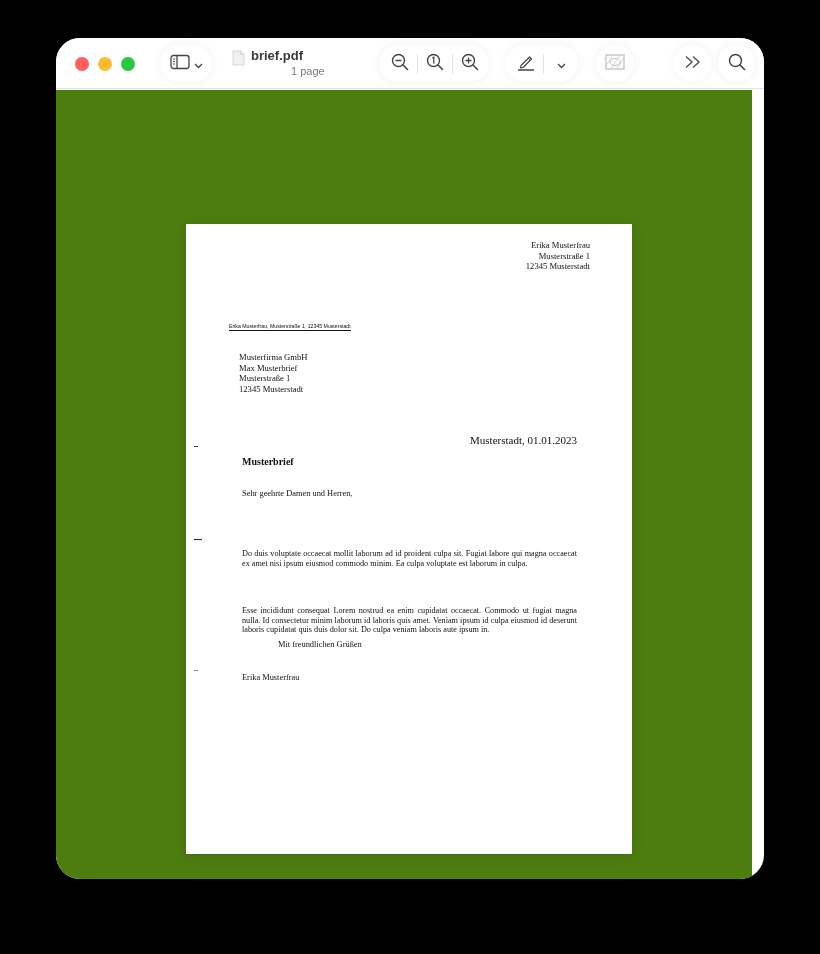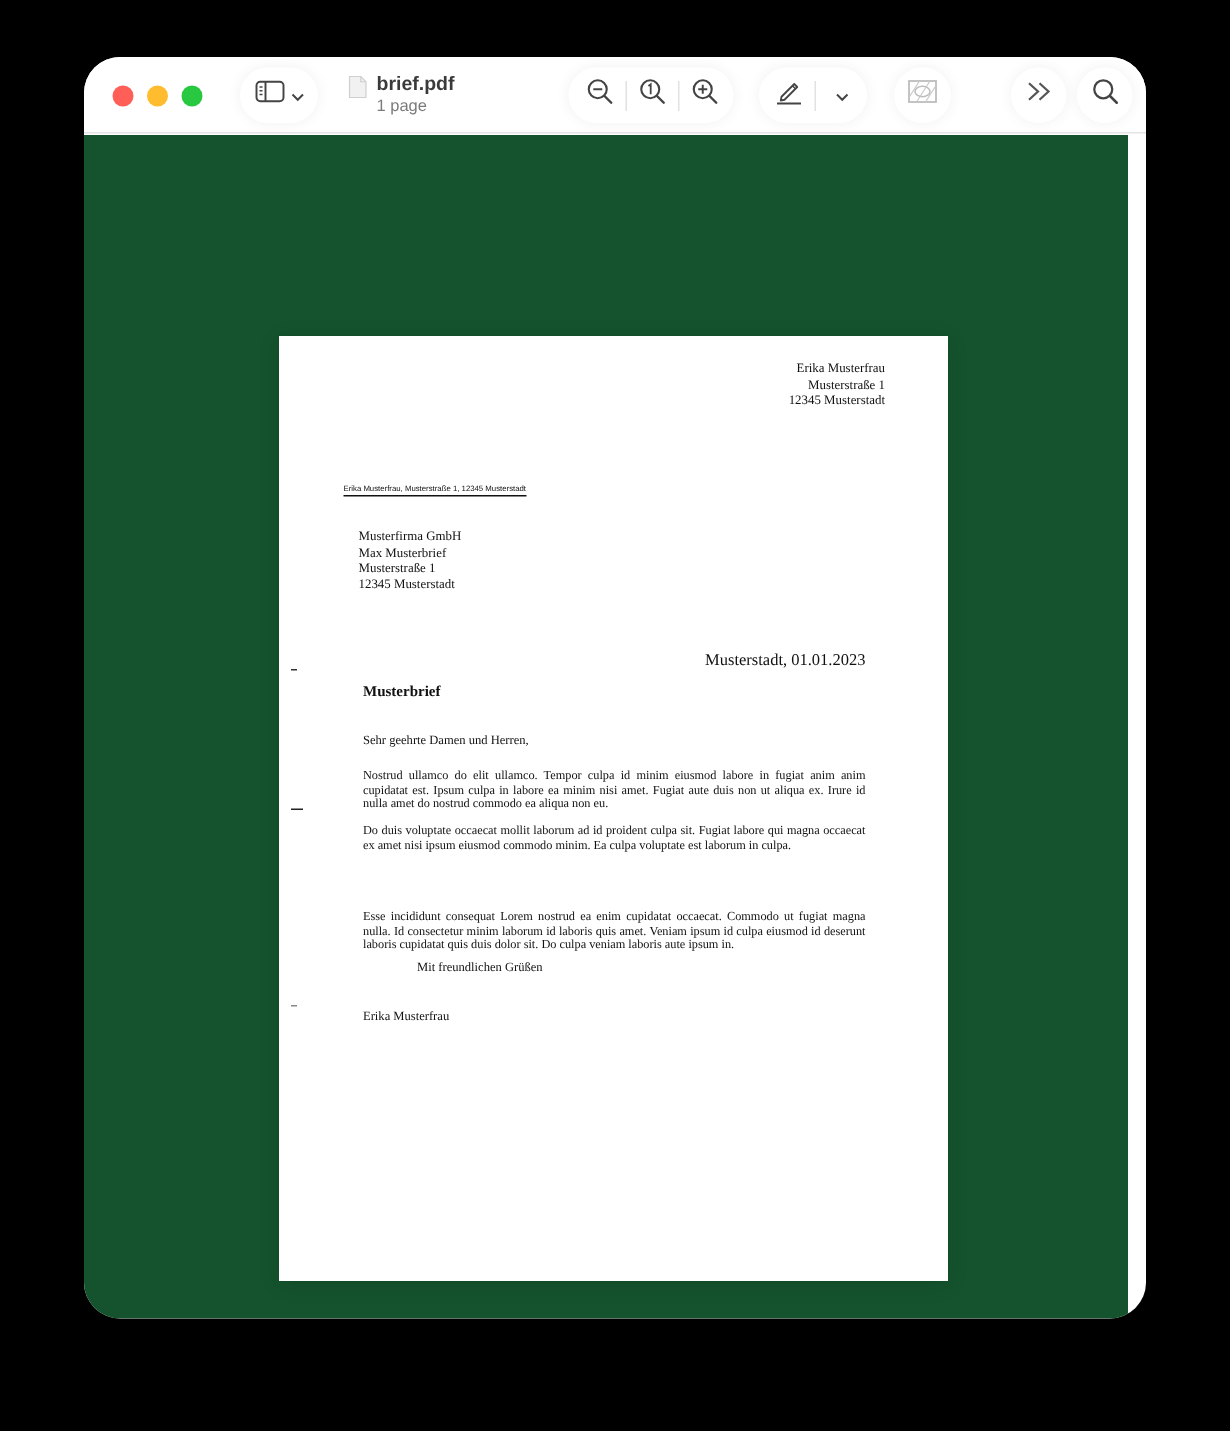--- a/index.html
+++ b/index.html
@@ -31,24 +31,24 @@
     .pill-redact { left: 540px; width: 38px; justify-content: center; }
     .pill-more { left: 618px; width: 37px; justify-content: center; }
     .pill-search { left: 662px; width: 37px; justify-content: center; }
 
     .icon-btn { display: flex; align-items: center; justify-content: center; width: 26px; height: 26px; cursor: default; }
     .sep { width: 1px; height: 20px; background: #e2e2e2; margin: 0 4px; }
 
     .doc-title-wrap { position: absolute; left: 176px; top: 11px; display: flex; align-items: flex-start; }
     .doc-file-icon { width: 13px; height: 16px; margin-right: 6px; margin-top: 1px; }
     .doc-title { font-size: 13px; font-weight: bold; color: #3a3a3a; line-height: 14px; }
-    .doc-sub { font-size: 11px; color: #7a7a7a; line-height: 14px; margin-top: 1px; }
+    .doc-sub { font-size: 11px; color: #7a7a7a; line-height: 14px; margin-top: 1px; margin-left: 40px; }
 
     .content {
-      position: absolute; left: 0; top: 52px; width: 696px; height: 789px; background: #14532d;
+      position: absolute; left: 0; top: 52px; width: 696px; height: 789px; background: #4d7c0f;
     }
     .page {
       position: absolute; left: 130px; top: 134px; width: 446px; height: 630px;
       background: #ffffff;
       box-shadow: 0 2px 14px rgba(0,0,0,0.10), 0 0 2px rgba(0,0,0,0.05);
       font-family: "DejaVu Serif", "Liberation Serif", serif;
       color: #111;
     }
     .serif { font-family: "Liberation Serif", "DejaVu Serif", serif; }
 
@@ -231,21 +231,20 @@
       <div class="fold fold-1"></div>
       <div class="fold fold-2"></div>
       <div class="fold fold-3"></div>
 
       <div class="date-line serif">Musterstadt, 01.01.2023</div>
 
       <div class="subject serif">Musterbrief</div>
 
       <div class="salutation serif">Sehr geehrte Damen und Herren,</div>
 
-      <div class="body-text serif para-1">Nostrud ullamco do elit ullamco. Tempor culpa id minim eiusmod labore in fugiat anim anim cupidatat est. Ipsum culpa in labore ea minim nisi amet. Fugiat aute duis non ut aliqua ex. Irure id nulla amet do nostrud commodo ea aliqua non eu.</div>
       <div class="body-text serif para-2">Do duis voluptate occaecat mollit laborum ad id proident culpa sit. Fugiat labore qui magna occaecat ex amet nisi ipsum eiusmod commodo minim. Ea culpa voluptate est laborum in culpa.</div>
       <div class="body-text serif para-3">Esse incididunt consequat Lorem nostrud ea enim cupidatat occaecat. Commodo ut fugiat magna nulla. Id consectetur minim laborum id laboris quis amet. Veniam ipsum id culpa eiusmod id deserunt laboris cupidatat quis duis dolor sit. Do culpa veniam laboris aute ipsum in.</div>
 
       <div class="closing serif">Mit freundlichen Grüßen</div>
       <div class="signature serif">Erika Musterfrau</div>
     </div>
   </div>
 </div>
 
 </body></html>

